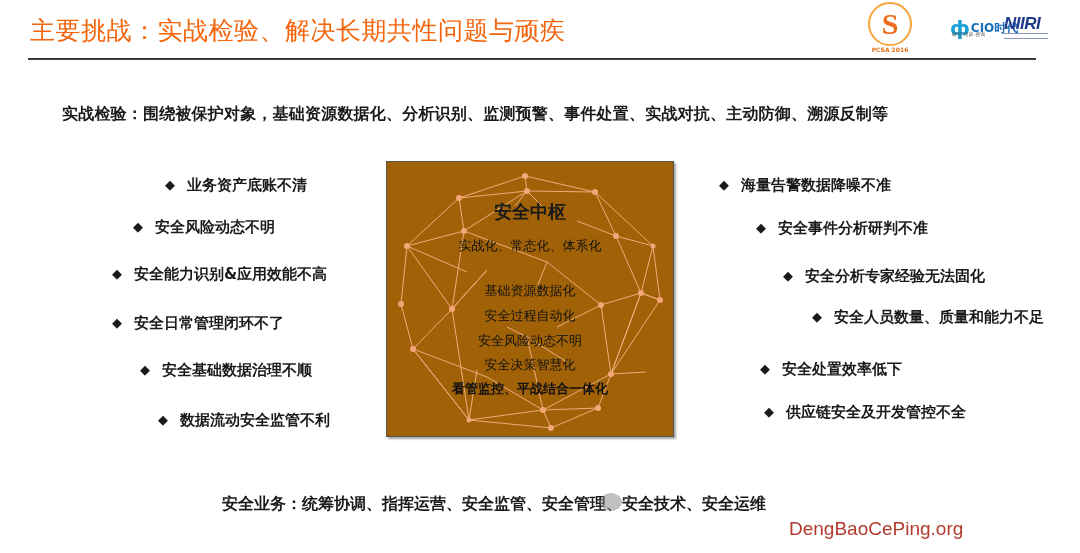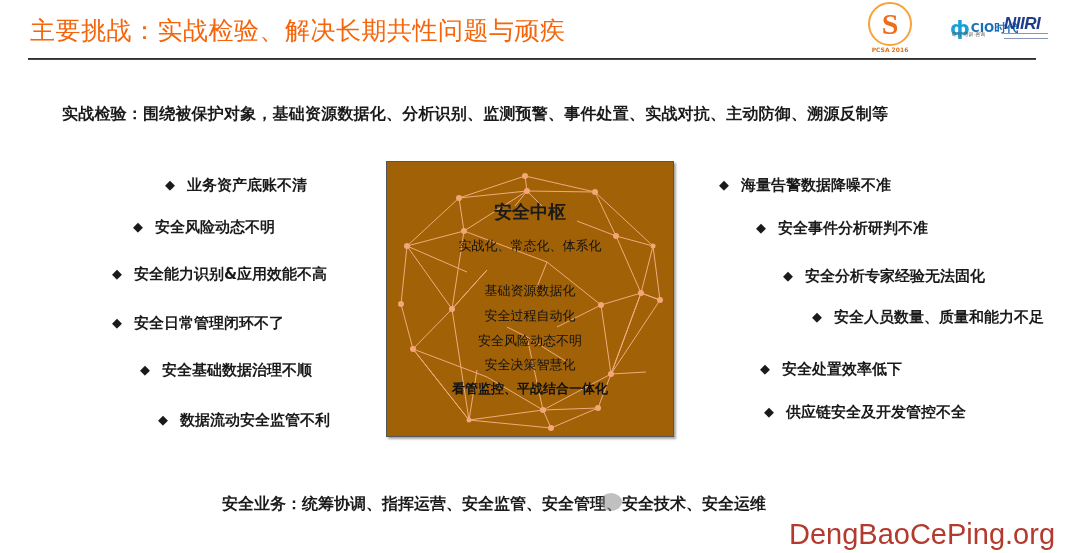--- a/index.html
+++ b/index.html
@@ -80,21 +80,21 @@
   }
   .watermark {
     left: 600px; top: 488px; font-size: 27px; color: rgba(140,140,140,0.55);
     white-space: nowrap; letter-spacing: 2px;
   }
   .wm-bubble {
     display: inline-block; width: 22px; height: 18px; border-radius: 50%;
     background: rgba(140,140,140,0.55); vertical-align: 2px; margin-right: 4px;
   }
   .site {
-    left: 789px; top: 518px; font-size: 29px; color: #b23a2e; white-space: nowrap;
+    left: 789px; top: 518px; font-size: 19px; color: #b23a2e; white-space: nowrap;
     font-family: "Liberation Sans", sans-serif;
   }
 </style>
 </head>
 <body>
 
 <div class="abs title">主要挑战：实战检验、解决长期共性问题与顽疾</div>
 <div class="abs title-rule"></div>
 
 <div class="abs logos">

